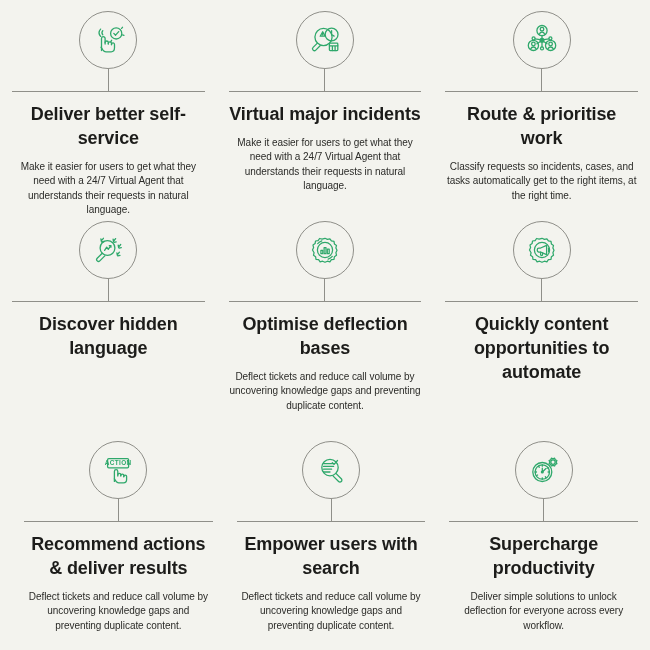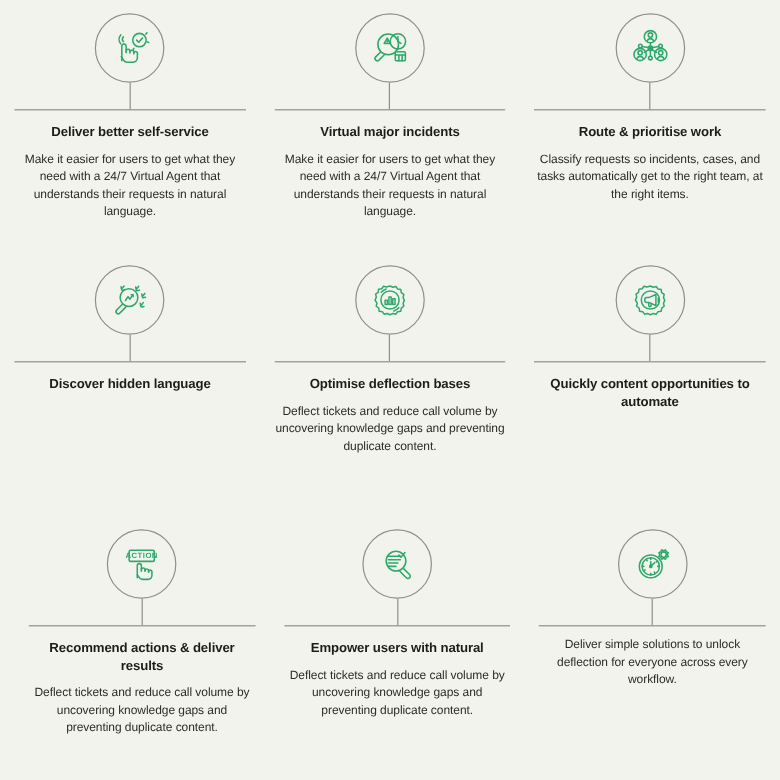--- a/index.html
+++ b/index.html
@@ -71,21 +71,21 @@
   
   .rule {
     width: 100%;
     height: 1px;
     background: #8f8f89;
     flex: 0 0 auto;
   }
 
   
   .card-title {
-    font-size: 11px;
+    font-size: 18px;
     font-weight: bold;
     line-height: 1.32;
     text-align: center;
     color: #1c1c1a;
     margin-top: 11px;
     letter-spacing: -0.1px;
   }
 
   .card-body {
     font-size: 10px;
@@ -160,21 +160,21 @@
           <path d="M20 22.1v4.8"></path>
           <circle cx="28.4" cy="18.4" r="1.5"></circle>
           <path d="M21.8 19.6l5.2-.8"></path>
           <circle cx="11.6" cy="18.4" r="1.5"></circle>
           <path d="M18.2 19.6l-5.2-.8"></path>
         </svg>
       </div>
       <div class="stem"></div>
       <div class="rule"></div>
       <div class="card-title">Route &amp; prioritise work</div>
-      <div class="card-body">Classify requests so incidents, cases, and tasks automatically get to the right team, at the right items.</div>
+      <div class="card-body">Classify requests so incidents, cases, and tasks automatically get to the right items, at the right time.</div>
     </div>
 
   </div>
 
   <div class="row row-2">
 
     <div class="cell">
       <div class="medallion">
         <svg width="40" height="40" viewBox="0 0 40 40" fill="none" stroke="#2fa86b" stroke-width="1.3" stroke-linecap="round" stroke-linejoin="round">
           <circle cx="19.5" cy="18" r="7.4"></circle>
@@ -250,37 +250,38 @@
       <div class="medallion">
         <svg width="40" height="40" viewBox="0 0 40 40" fill="none" stroke="#2fa86b" stroke-width="1.3" stroke-linecap="round" stroke-linejoin="round">
           <circle cx="19" cy="17.6" r="8.2"></circle>
           <path d="M24.9 23.4l5.4 5.4a1.9 1.9 0 0 1-2.7 2.7l-5.4-5.4"></path>
           <path d="M12.6 13.6h10M12.6 16.4h10M12.6 19.2h8M12.6 22h6.4"></path>
           <path d="M21.3 12.6l1.8 1.8 3.4-3.9"></path>
         </svg>
       </div>
       <div class="stem"></div>
       <div class="rule"></div>
-      <div class="card-title">Empower users with natural</div>
+      <div class="card-title">Empower users with search</div>
       <div class="card-body">Deflect tickets and reduce call volume by uncovering knowledge gaps and preventing duplicate content.</div>
     </div>
 
     <div class="cell">
       <div class="medallion">
         <svg width="40" height="40" viewBox="0 0 40 40" fill="none" stroke="#2fa86b" stroke-width="1.3" stroke-linecap="round" stroke-linejoin="round">
           <circle cx="18.3" cy="22" r="9.5"></circle>
           <circle cx="18.3" cy="22" r="7.2"></circle>
           <path d="M18.3 14.8v1.4M18.3 27.8v1.4M11.1 22h1.4M24.1 22h1.4"></path>
           <path d="M14.6 16.1l.7 1.2M21.3 26.7l.7 1.2M12.4 25.7l1.2-.7M23 18.3l1.2-.7"></path>
           <path d="M18.3 22l3.4-3.3M18.3 22v-3.9"></path>
           <circle cx="18.3" cy="22" r="0.9" fill="#2fa86b"></circle>
           <path d="M27.4 8.2l1.6.7 1.6-.7.7 1.6 1.6.7-.7 1.6.7 1.6-1.6.7-.7 1.6-1.6-.7-1.6.7-.7-1.6-1.6-.7.7-1.6-.7-1.6 1.6-.7z"></path>
           <circle cx="29" cy="12.1" r="2.2"></circle>
         </svg>
       </div>
       <div class="stem"></div>
       <div class="rule"></div>
+      <div class="card-title">Supercharge productivity</div>
       <div class="card-body">Deliver simple solutions to unlock deflection for everyone across every workflow.</div>
     </div>
 
   </div>
 
 </div>
 
 </body></html>

